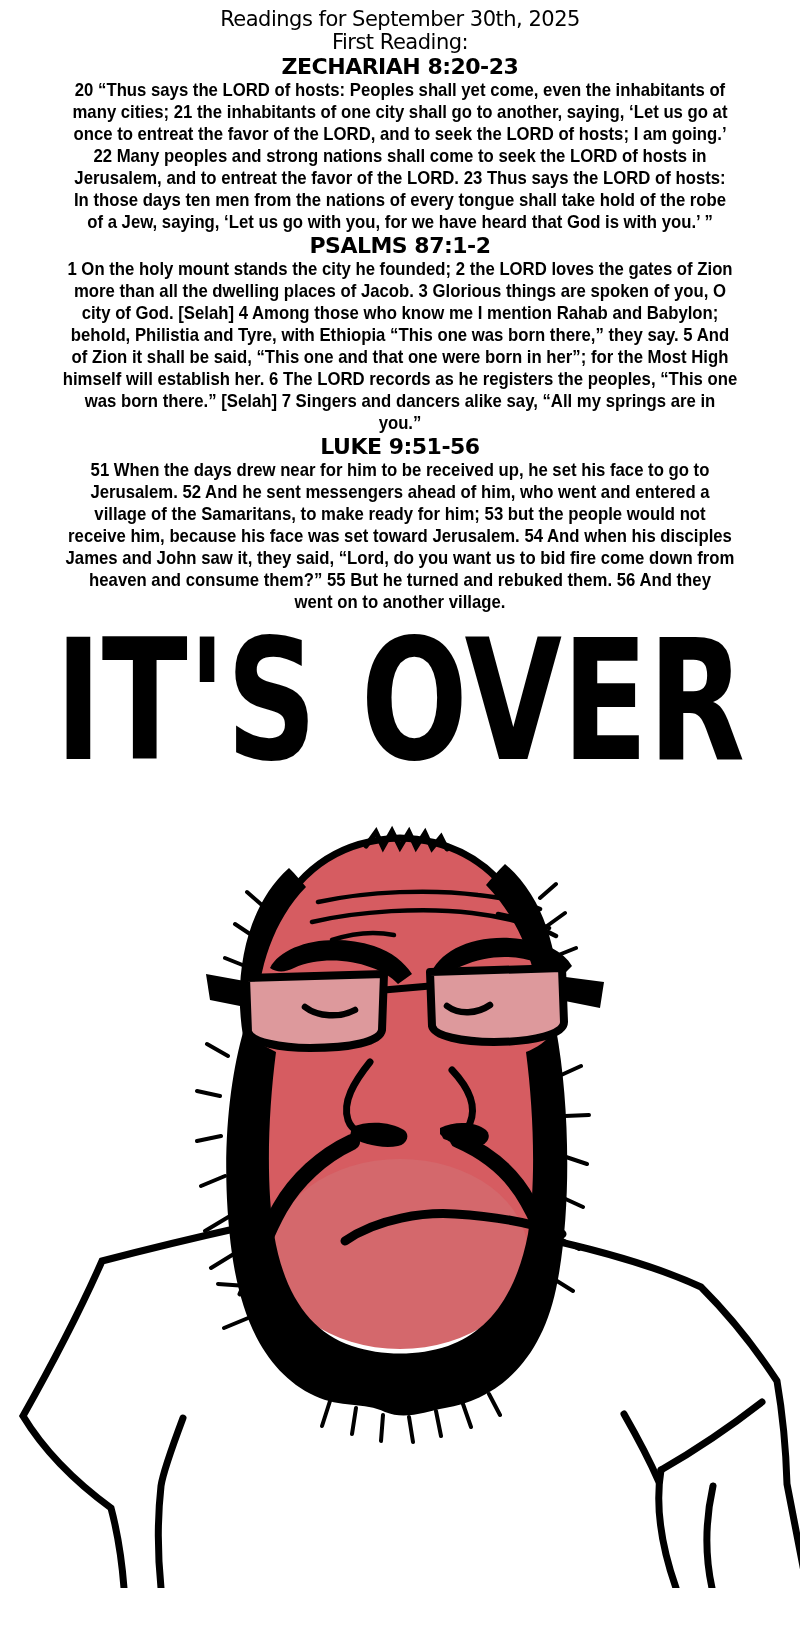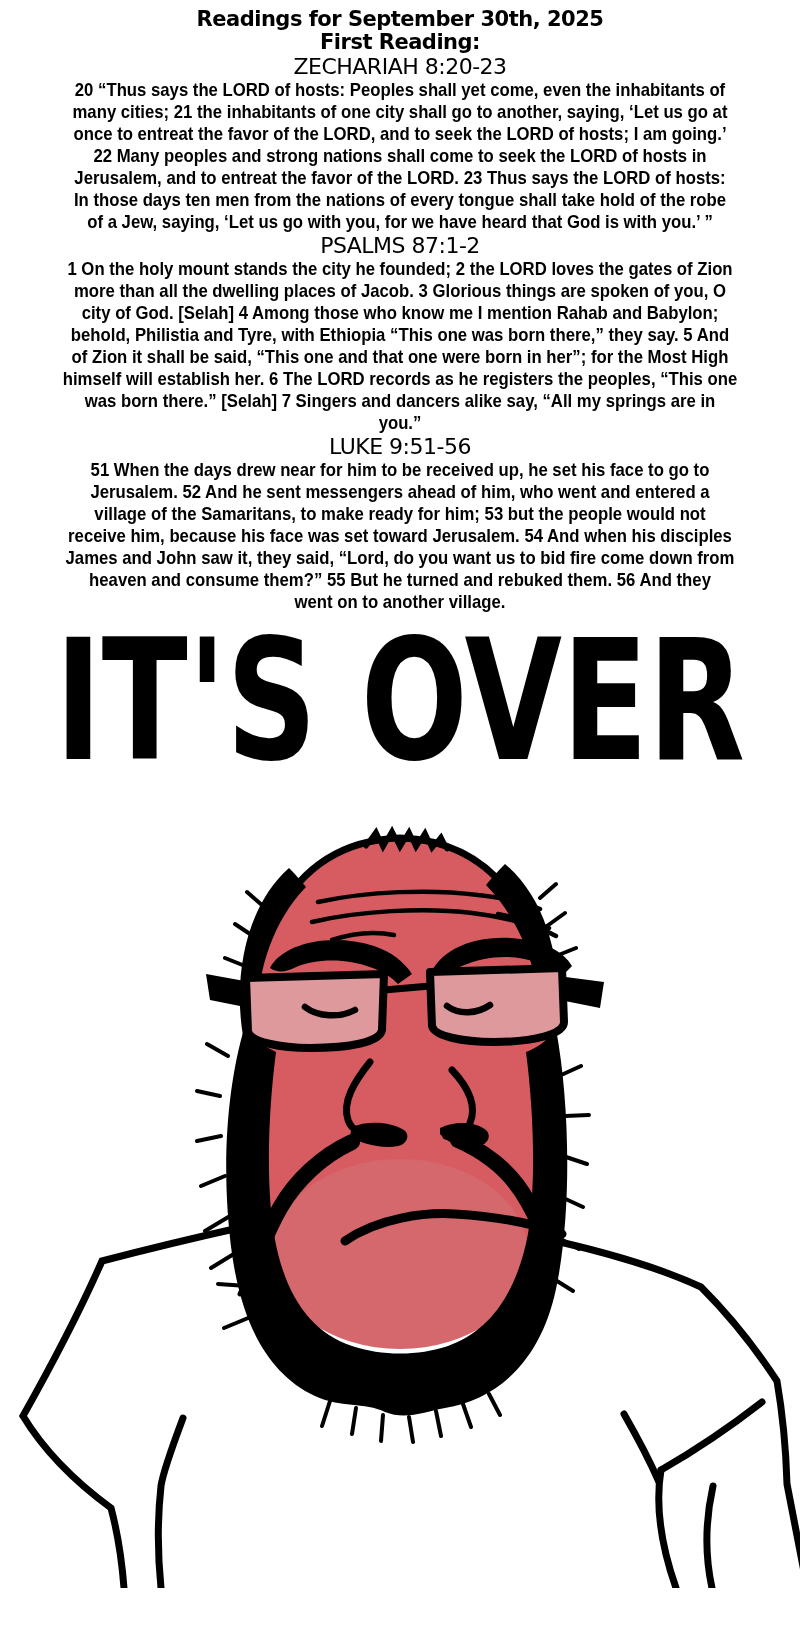--- a/index.html
+++ b/index.html
@@ -1,19 +1,19 @@
 <!DOCTYPE html>
 <html style="--face-red: #D65C61; --chin-pink: #D4686C; --lens-pink: #DD999C; --ink-black: #000000; --background: #FFFFFF;"><head>
 <meta charset="utf-8">
 <style>
   html,body{margin:0;padding:0;background:#ffffff;}
   body{width:800px;height:1634px;overflow:hidden;font-family:"Liberation Sans",sans-serif;color:#000;}
   .readings{padding-top:8px;text-align:center;}
-  .h{font-family:"DejaVu Sans",sans-serif;font-weight:bold;font-size:21px;line-height:23px;letter-spacing:-0.5px;white-space:nowrap;text-align:center;}
-  .ref{font-family:"DejaVu Sans",sans-serif;font-weight:normal;font-size:22px;line-height:25px;letter-spacing:-0.5px;white-space:nowrap;}
+  .h{font-family:"DejaVu Sans",sans-serif;font-weight:normal;font-size:21px;line-height:23px;letter-spacing:-0.5px;white-space:nowrap;text-align:center;}
+  .ref{font-family:"DejaVu Sans",sans-serif;font-weight:bold;font-size:22px;line-height:25px;letter-spacing:-0.5px;white-space:nowrap;}
   .body-line{font-family:"Liberation Sans",sans-serif;font-weight:bold;font-size:19px;line-height:22px;white-space:nowrap;transform:scaleX(0.88);transform-origin:50% 50%;}
   .caption-svg{display:block;margin-top:6px;}
   .caption-svg text{font-family:"DejaVu Sans",sans-serif;font-weight:bold;fill:var(--ink-black,#000);}
   .figure-svg{display:block;}
   .face-fill{fill:var(--face-red,#D65C61);stroke:var(--ink-black,#000);stroke-width:7;}
   .chin-fill{fill:var(--chin-pink,#D4686C);}
   .lens{fill:var(--lens-pink,#DD999C);stroke:var(--ink-black,#000);stroke-width:8;stroke-linejoin:round;}
   .ink{stroke:var(--ink-black,#000);fill:none;stroke-linecap:round;}
   .blob{fill:var(--ink-black,#000);stroke:none;}
 </style>

